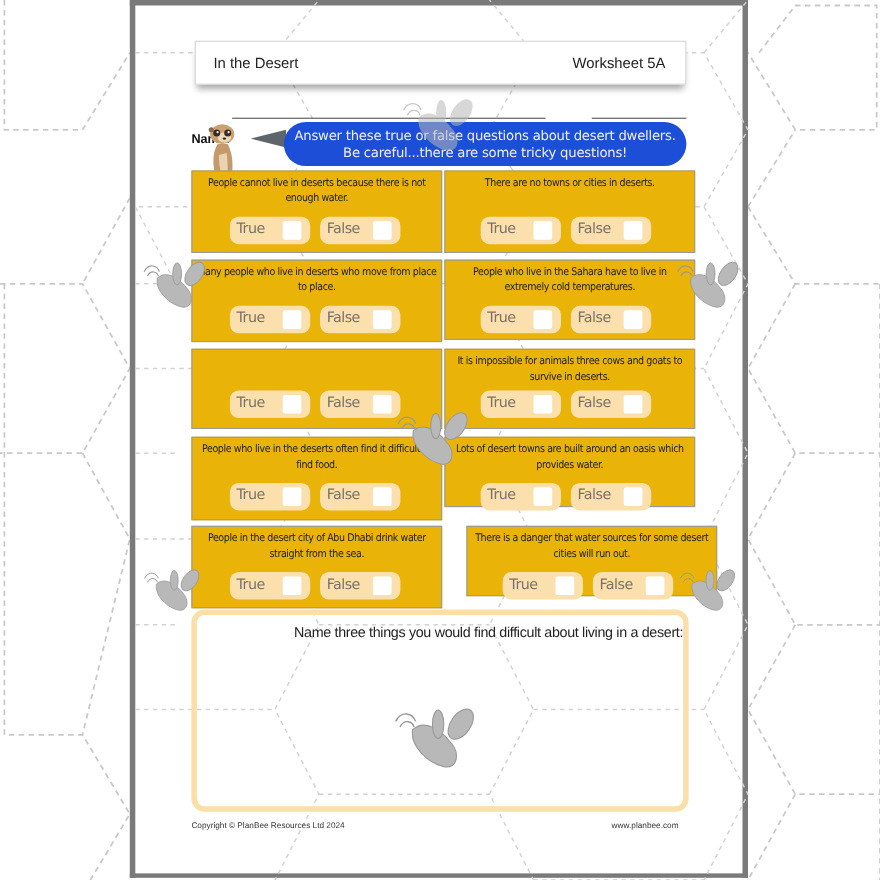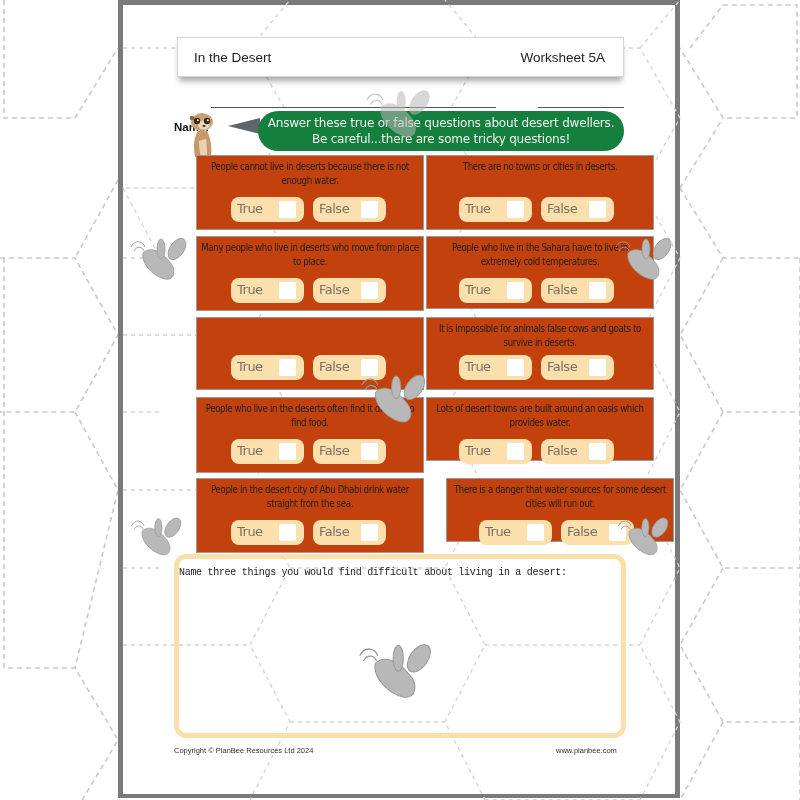--- a/index.html
+++ b/index.html
@@ -24,48 +24,48 @@
     box-shadow:0 6px 6px -2px rgba(0,0,0,0.35);
     display:flex; align-items:center; justify-content:space-between;
     padding:0 18px 0 16px; box-sizing:border-box;
     font-family:"Liberation Sans", sans-serif; font-size:13.5px; color:#222;
   }
   .name-row { position:absolute; top:95px; font-family:"Liberation Sans", sans-serif; font-weight:bold; font-size:11.5px; color:#111;margin-top:26px; }
   .name-line { position:absolute; top:107px; height:1px; background:#555; }
   .meerkat { position:absolute; left:185px; top:111px; width:34px; height:46px; }
   .bubble {
     position:absolute; left:258px; top:111px; width:366px; height:40px;
-    background:#15803d; border-radius:20px; color:#f0f0f0;
+    background:#1d4ed8; border-radius:20px; color:#f0f0f0;
     font-family:"DejaVu Sans", sans-serif; font-size:12px; line-height:16px;
     text-align:center; padding-top:4px; box-sizing:border-box; letter-spacing:-0.2px;
   }
   .bubble-tail { position:absolute; left:228px; top:118px; width:0; height:0;
     border-top:8px solid transparent; border-bottom:8px solid transparent; border-right:32px solid #5f666b; }
   .qcard {
-    position:absolute; width:228px; background:#c2410c; border:1.5px solid #9a9a9a; box-sizing:border-box;margin-left:22px;
+    position:absolute; width:228px; background:#eab308; border:1.5px solid #9a9a9a; box-sizing:border-box;
   }
   .qtext {
     position:absolute; left:4px; right:4px; top:4px; text-align:center;
     font-family:"DejaVu Sans Condensed","DejaVu Sans", sans-serif; font-size:9.6px; line-height:13.5px; color:#222;
     letter-spacing:-0.35px;
   }
   .pill {
     position:absolute; width:73px; height:25px; background:#fbe0ae; border-radius:8px;text-align:right;
   }
   .pill-label {
     position:absolute; left:6px; top:4px; font-family:"DejaVu Sans", sans-serif; font-size:13px; color:#7a7065; letter-spacing:-0.5px;
   }
   .pill-box { position:absolute; right:8px; top:4px; width:17px; height:17px; background:#fff; border-radius:2px; }
   .answer-box {
     position:absolute; left:174px; top:554px; width:452px; height:184px;
     border:5px solid #fbdfa8; border-radius:12px; box-sizing:border-box; background:transparent;
   }
   .answer-prompt {
-    position:absolute; left:0; right:0; top:8px; text-align:left;
-    font-family:Liberation Mono, monospace; font-size:10px; color:#222; letter-spacing:-0.3px;
+    position:absolute; left:0; right:0; top:8px; text-align:right;
+    font-family:Liberation Sans, sans-serif; font-size:13px; color:#222; letter-spacing:-0.3px;
   }
   .footer { position:absolute; top:746px; font-family:"Liberation Sans", sans-serif; font-size:7.5px; color:#333; }
   .bee { position:absolute; }
 </style>
 </head>
 <body>
 
 <svg class="bg-hex" viewBox="0 0 800 800">
   <g fill="none" stroke="#c9c9c9" stroke-width="1.6" stroke-dasharray="5,4">
     <polyline points="4,0 4,118 75,118 118,48"></polyline>
@@ -195,21 +195,21 @@
     <div class="pill" style="left:34px; top:37px;">
       <span class="pill-label">True</span>
       <span class="pill-box"></span>
     </div>
     <div class="pill" style="left:116px; top:37px;">
       <span class="pill-label">False</span>
       <span class="pill-box"></span>
     </div>
   </div>
   <div class="qcard" style="left:404px; top:317px; height:73px;">
-    <div class="qtext">It is impossible for animals false cows and goats to survive in deserts.</div>
+    <div class="qtext">It is impossible for animals three cows and goats to survive in deserts.</div>
     <div class="pill" style="left:32px; top:37px;">
       <span class="pill-label">True</span>
       <span class="pill-box"></span>
     </div>
     <div class="pill" style="left:114px; top:37px;">
       <span class="pill-label">False</span>
       <span class="pill-box"></span>
     </div>
   </div>
 

